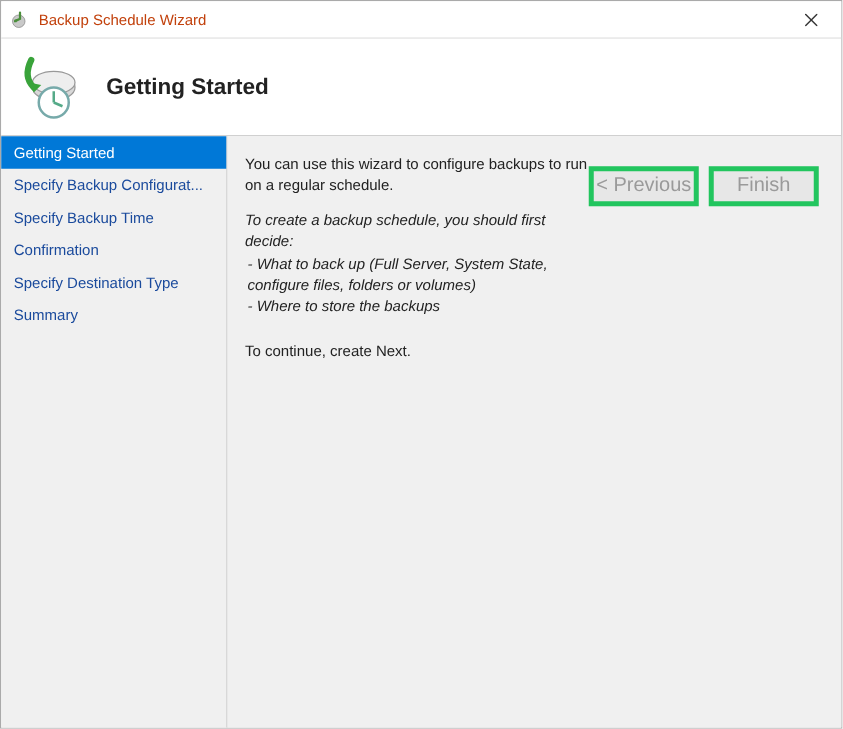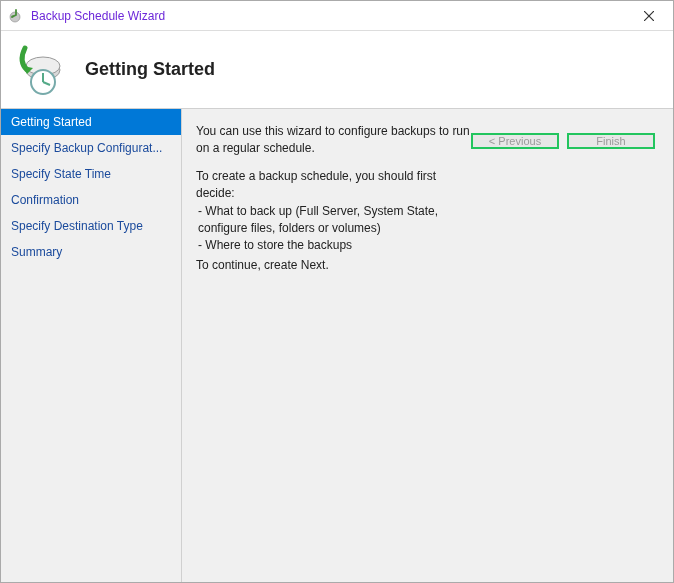--- a/index.html
+++ b/index.html
@@ -34,21 +34,21 @@
     .titlebar-icon {
       width: 16px;
       height: 16px;
       margin-right: 6px;
       display: flex;
       align-items: center;
       justify-content: center;
     }
     .titlebar-title {
       flex: 1;
-      color: #6d28d9;
+      color: #c2410c;
       font-size: 12px;
     }
     .close-btn {
       width: 40px;
       height: 28px;
       display: flex;
       align-items: center;
       justify-content: center;
       font-size: 14px;
       color: #333;
@@ -107,41 +107,42 @@
     }
     .content-text {
       color: #222;
       line-height: 1.45;
       font-size: 12px;
     }
     .content-text p {
       margin-bottom: 10px;
     }
     .content-text .bullets {
-      margin-bottom: 2px;
+      margin-bottom: 18px;
+      font-style: italic;
     }
     .content-text .bullet-line {
       padding-left: 2px;
     }
     .spacer {
       flex: 1;
     }
     .footer {
       display: flex;
       justify-content: flex-end;
       gap: 8px;
       padding-top: 10px;
     }
     .btn {
       width: 88px;
-      height: 16px;
-      border: 2px solid #22c55e;
+      height: 32px;
+      border: 4px solid #22c55e;
       background: #e1e1e1;
       color: #333;
-      font-size: 11px;
+      font-size: 16px;
       font-family: inherit;
       cursor: pointer;
       display: flex;
       align-items: center;
       justify-content: center;
     }
     .btn.disabled {
       color: #9a9a9a;
       cursor: default;
       background: #e7e7e7;
@@ -189,21 +190,21 @@
 
   <div class="body">
     <div class="sidebar">
       <div class="sidebar-item active">
         <span>Getting Started</span>
       </div>
       <div class="sidebar-item">
         <span>Specify Backup Configurat...</span>
       </div>
       <div class="sidebar-item">
-        <span>Specify State Time</span>
+        <span>Specify Backup Time</span>
       </div>
       <div class="sidebar-item">
         <span>Confirmation</span>
       </div>
       <div class="sidebar-item">
         <span>Specify Destination Type</span>
       </div>
       <div class="sidebar-item">
         <span>Summary</span>
       </div>

